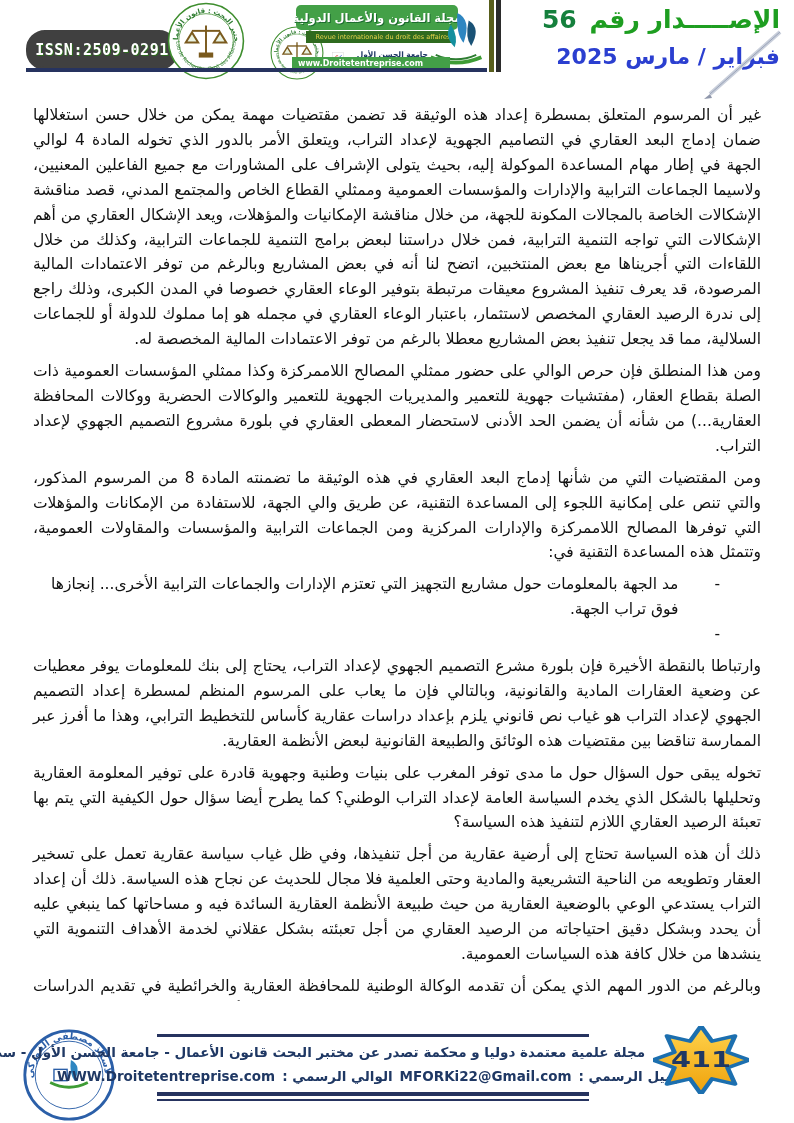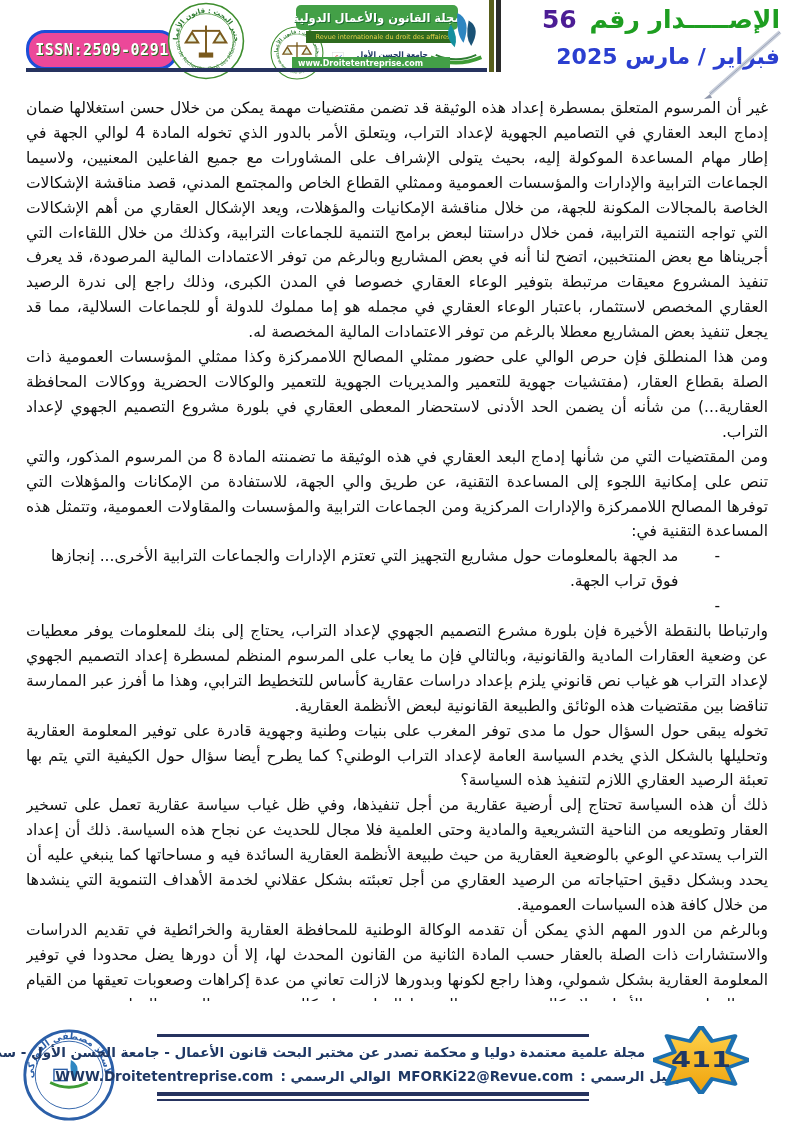--- a/index.html
+++ b/index.html
@@ -5,21 +5,21 @@
   html,body{margin:0;padding:0;background:#e8e8e8;}
   .page{
     position:relative;width:794px;height:1123px;background:#ffffff;
     margin:0 auto;overflow:hidden;
     font-family:"DejaVu Sans",sans-serif;
   }
   
   .hdr{position:absolute;top:0;left:0;width:794px;height:95px;}
   .issn-pill{
     position:absolute;left:26px;top:30px;width:146px;height:34px;
-    background:#ec4899;border:3px solid #1d4ed8;border-radius:19px;
+    background:#404040;border:3px solid #404040;border-radius:19px;
     display:flex;align-items:center;justify-content:center;
     color:#ffffff;font-family:"DejaVu Sans Mono",monospace;
     font-weight:bold;font-size:15px;letter-spacing:.5px;
     text-shadow:1px 1px 0 #2f6b1f;
   }
   .seal{position:absolute;}
   .seal1{left:167px;top:2px;width:78px;height:78px;}
   .seal2{left:270px;top:26px;width:54px;height:54px;}
   .banner{
     position:absolute;left:296px;top:5px;width:162px;height:25px;
@@ -46,30 +46,30 @@
     color:#fff;font-size:8px;font-weight:bold;padding-left:6px;white-space:nowrap;
   }
   .hdr-rule{position:absolute;left:26px;top:68px;width:461px;height:4px;background:#26335F;}
   .vbar1{position:absolute;left:489px;top:0;width:5px;height:72px;background:#585E1C;}
   .vbar2{position:absolute;left:496px;top:0;width:5px;height:72px;background:#2B2B2B;}
   .issue-block{
     position:absolute;left:505px;top:2px;width:283px;height:90px;
     direction:rtl;text-align:right;padding-right:8px;box-sizing:border-box;
   }
   .issue-line1{font-size:25px;font-weight:bold;color:#1E9E21;line-height:36px;white-space:nowrap;}
-  .issue-line1 .num{color:#4c1d95;padding-right:4px;}
+  .issue-line1 .num{color:#15803d;padding-right:4px;}
   .issue-line2{font-size:22px;font-weight:bold;color:#2B3FD0;line-height:34px;white-space:nowrap;margin-top:2px;}
   .pencil{position:absolute;left:700px;top:28px;width:85px;height:72px;pointer-events:none;}
   
   .article{
     position:absolute;top:96px;left:26px;width:742px;height:905px;
     direction:rtl;text-align:justify;color:#111;overflow:hidden;
     font-size:15.5px;line-height:24.9px;
   }
-  .article p{margin:0;}
+  .article p{margin:7px;}
   .bullet-row{display:flex;direction:rtl;padding-right:48px;gap:36px;}
   .bullet-row .dash{flex:0 0 auto;}
   .bullet-row .btxt{flex:1 1 auto;text-align:right;}
   
   .stamp{position:absolute;left:22px;top:1028px;width:94px;height:94px;}
   .f-center{position:absolute;left:100px;top:1034px;width:545px;text-align:center;direction:rtl;}
   .f-rule-top{width:432px;height:3px;background:#26335F;margin:0 auto 7px auto;}
   .f-line1{font-size:13.5px;font-weight:bold;color:#1F3864;white-space:nowrap;}
   .f-line2{display:flex;direction:rtl;justify-content:center;align-items:center;gap:7px;
            font-size:13.5px;font-weight:bold;color:#1F3864;margin-top:8px;white-space:nowrap;}
@@ -214,21 +214,21 @@
       <path d="M52,34 Q64,40 56,56 Q50,48 52,34" fill="#2E86C1"></path>
       <rect x="34" y="44" width="14" height="12" fill="none" stroke="#2B5FA8" stroke-width="1.5"></rect>
     </g>
   </svg>
 
   <div class="f-center">
     <div class="f-rule-top"></div>
     <div class="f-line1">مجلة علمية معتمدة  دوليا و محكمة تصدر عن مختبر البحث قانون الأعمال - جامعة الحسن الأول - سطات - المغرب</div>
     <div class="f-line2">
       <span>الإميل الرسمي :</span>
-      <span class="ltr">MFORKi22@Revue.com</span>
+      <span class="ltr">MFORKi22@Gmail.com</span>
       <span>الوالي الرسمي :</span>
       <span class="ltr">WWW.Droitetentreprise.com</span>
     </div>
     <div class="f-rule-bot"></div>
     <div class="f-rule-bot2"></div>
   </div>
 
   <svg class="star-badge" viewBox="0 0 100 100" preserveAspectRatio="none">
     <defs>
       <linearGradient id="goldGrad" x1="0" y1="0" x2="0" y2="1">

